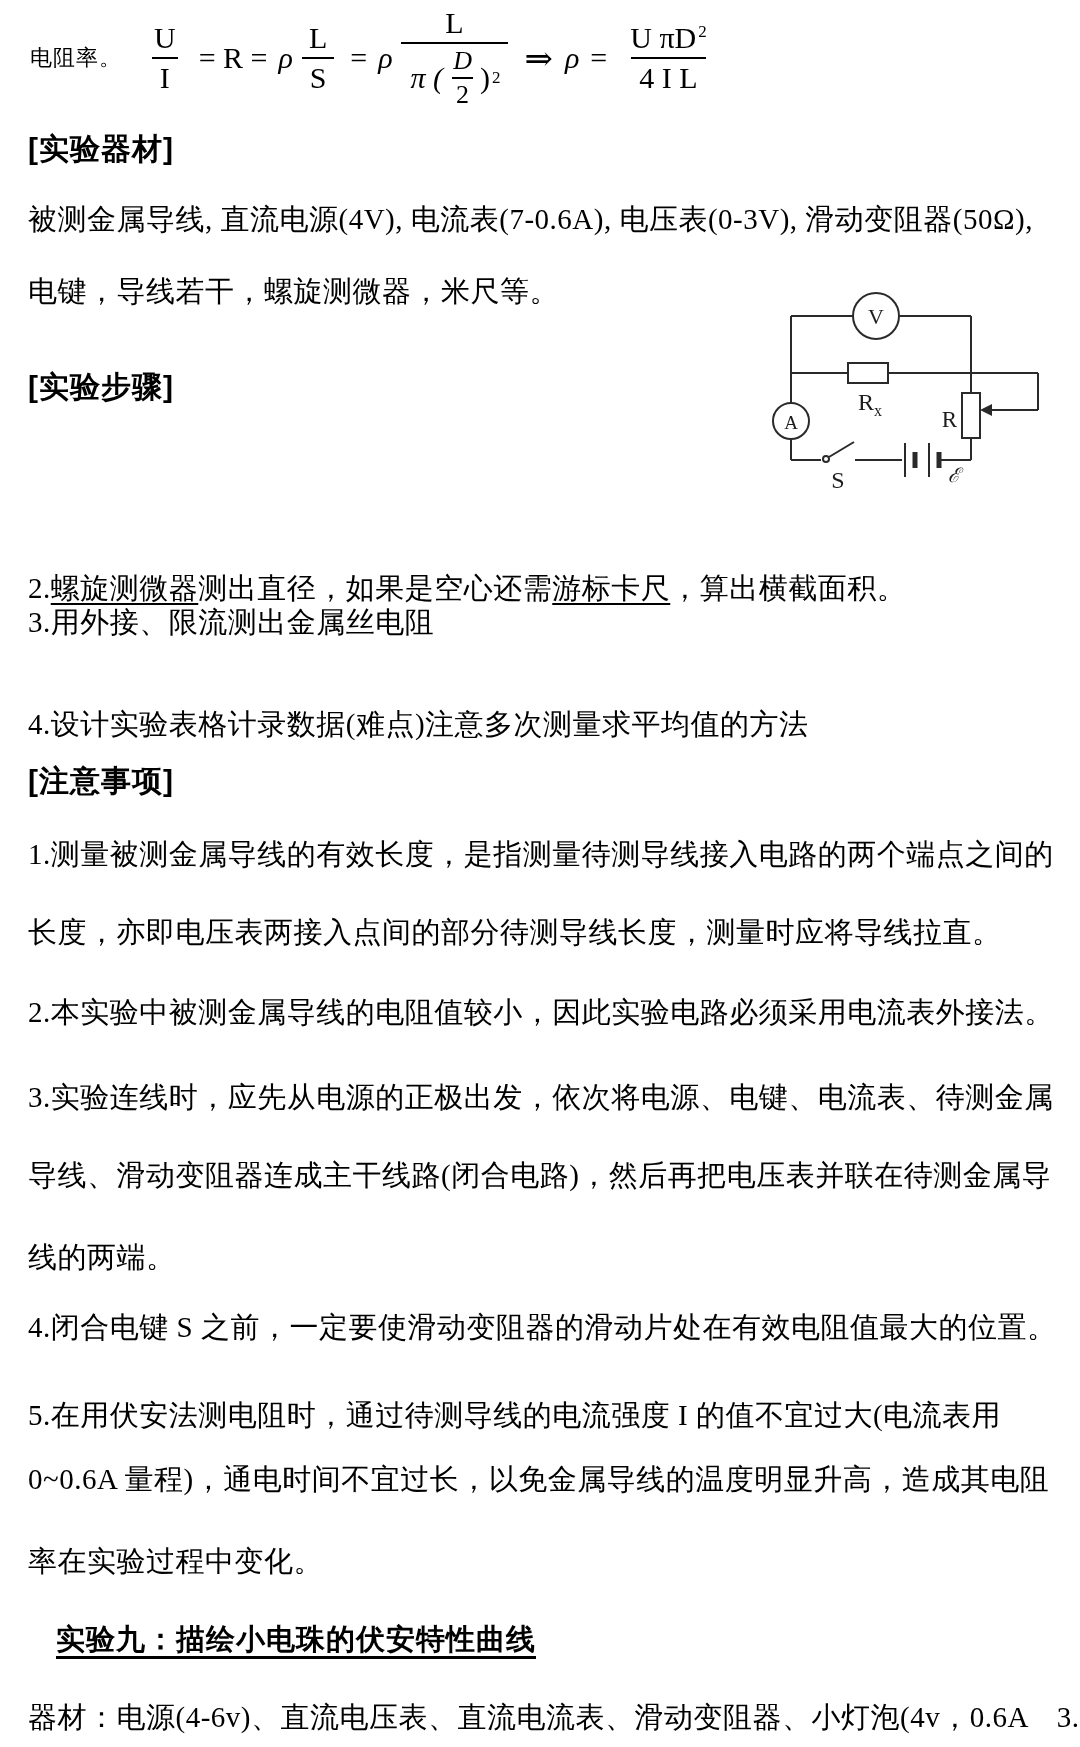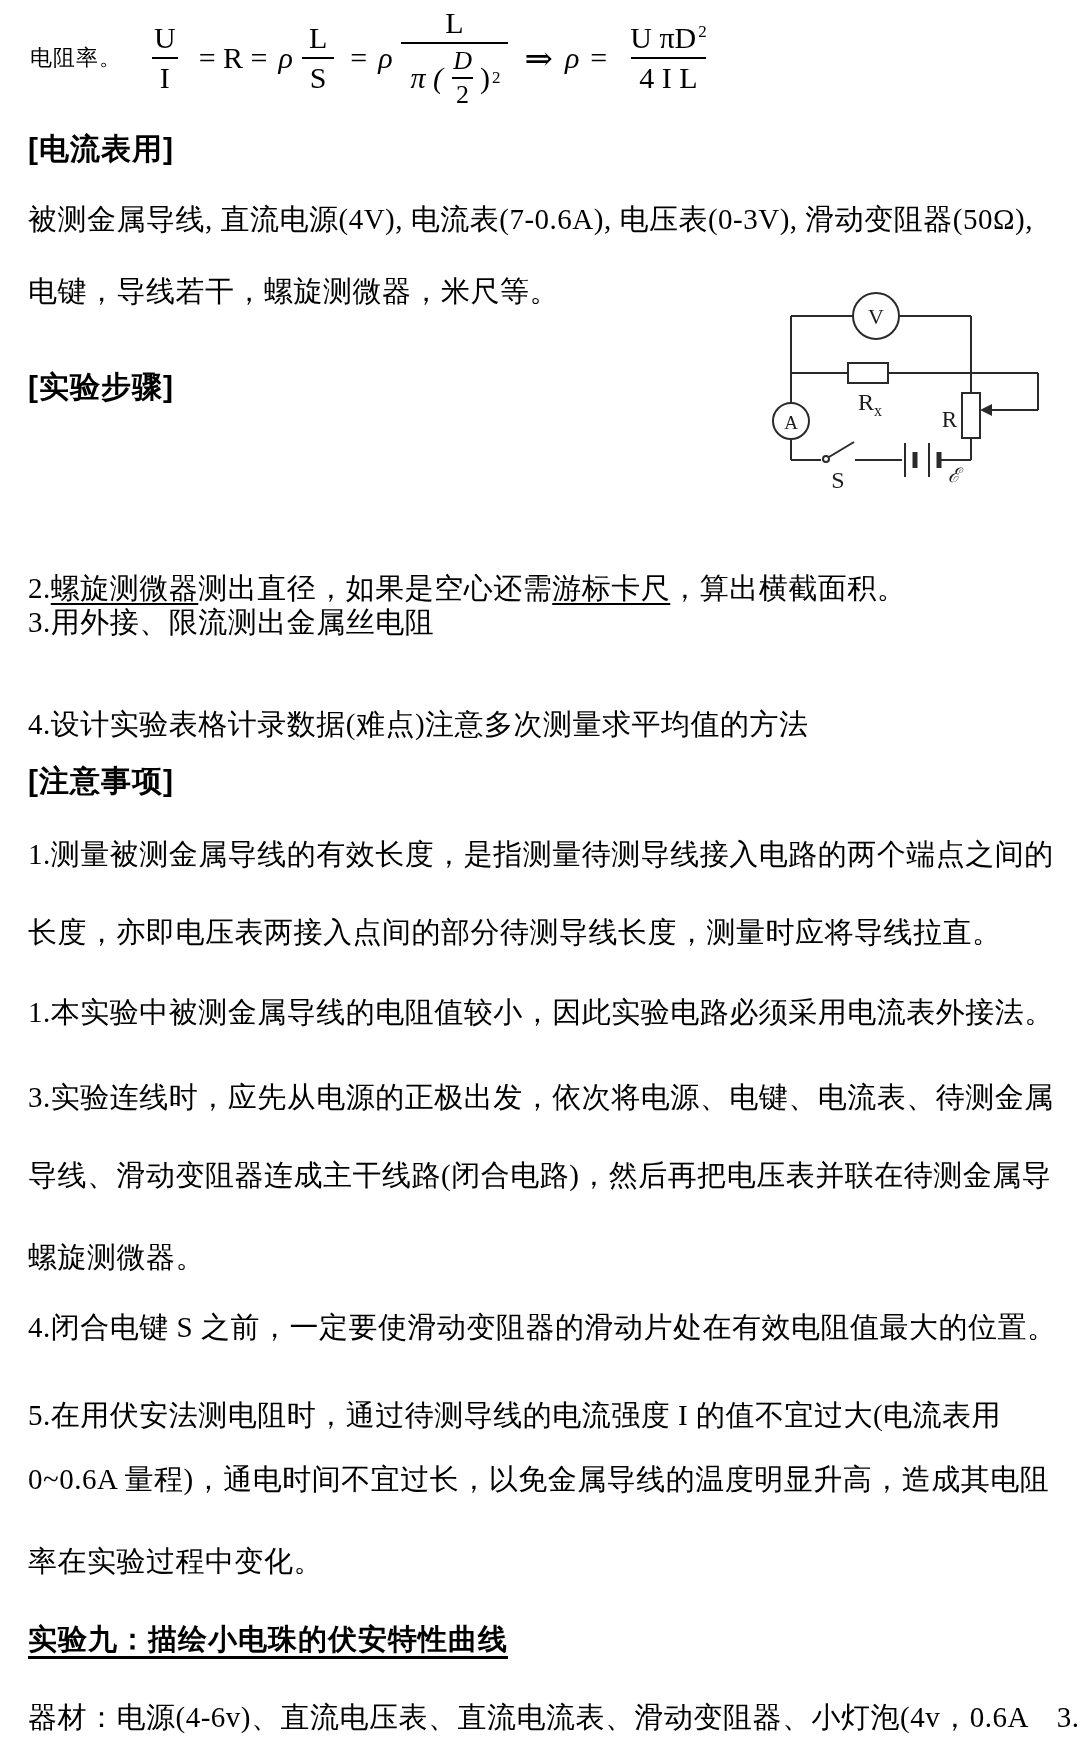--- a/index.html
+++ b/index.html
@@ -93,21 +93,21 @@
     </span>
     <span class="arrow">⇒</span>
     <span class="it">ρ</span>
     <span class="op">=</span>
     <span class="frac">
       <span class="fnum"><span>U πD</span><sup class="s">2</sup></span>
       <span class="fden">4 I L</span>
     </span>
   </div>
 
-  <p class="line heading" style="top:130px;">[电流表用]</p>
+  <p class="line heading" style="top:130px;">[实验器材]</p>
   <p class="line" style="top:200px;">被测金属导线, 直流电源(4V), 电流表(7-0.6A), 电压表(0-3V), 滑动变阻器(50Ω),</p>
   <p class="line" style="top:272px;">电键，导线若干，螺旋测微器，米尺等。</p>
 
   <svg class="circuit" width="300" height="235" viewBox="0 0 300 235">
     <g stroke="#2a2a2a" stroke-width="2" fill="none">
 
       <line x1="33" y1="56" x2="95" y2="56"></line>
       <circle cx="118" cy="56" r="23"></circle>
       <line x1="141" y1="56" x2="213" y2="56"></line>
 
@@ -149,25 +149,25 @@
 
 
   <p class="line" style="top:521px;margin-top:48px;"><span>2.</span><span class="ul">螺旋测微器</span><span>测出直径，如果是空心还需</span><span class="ul">游标卡尺</span><span>，算出横截面积。</span></p>
 
   <p class="line" style="top:603px;">3.用外接、限流测出金属丝电阻</p>
   <p class="line" style="top:681px;margin-top:24px;">4.设计实验表格计录数据(难点)注意多次测量求平均值的方法</p>
 
   <p class="line heading" style="top:762px;">[注意事项]</p>
   <p class="line" style="top:835px;">1.测量被测金属导线的有效长度，是指测量待测导线接入电路的两个端点之间的</p>
   <p class="line" style="top:913px;">长度，亦即电压表两接入点间的部分待测导线长度，测量时应将导线拉直。</p>
-  <p class="line" style="top:993px;">1.本实验中被测金属导线的电阻值较小，因此实验电路必须采用电流表外接法。</p>
+  <p class="line" style="top:993px;">2.本实验中被测金属导线的电阻值较小，因此实验电路必须采用电流表外接法。</p>
   <p class="line" style="top:1078px;">3.实验连线时，应先从电源的正极出发，依次将电源、电键、电流表、待测金属</p>
   <p class="line" style="top:1156px;text-align:center;">导线、滑动变阻器连成主干线路(闭合电路)，然后再把电压表并联在待测金属导</p>
-  <p class="line" style="top:1238px;">螺旋测微器。</p>
+  <p class="line" style="top:1238px;">线的两端。</p>
   <p class="line" style="top:1308px;">4.闭合电键 S 之前，一定要使滑动变阻器的滑动片处在有效电阻值最大的位置。</p>
   <p class="line" style="top:1396px;">5.在用伏安法测电阻时，通过待测导线的电流强度 I 的值不宜过大(电流表用</p>
   <p class="line" style="top:1460px;">0~0.6A 量程)，通电时间不宜过长，以免金属导线的温度明显升高，造成其电阻</p>
   <p class="line" style="top:1542px;">率在实验过程中变化。</p>
 
-  <p class="line exp9" style="top:1620px;">实验九：描绘小电珠的伏安特性曲线</p>
+  <p class="line exp9" style="top:1620px;margin-left:28px;">实验九：描绘小电珠的伏安特性曲线</p>
   <p class="line" style="top:1698px;">器材：电源(4-6v)、直流电压表、直流电流表、滑动变阻器、小灯泡(4v，0.6A　3.8V，</p>
 
 </div>
 
 </body></html>

